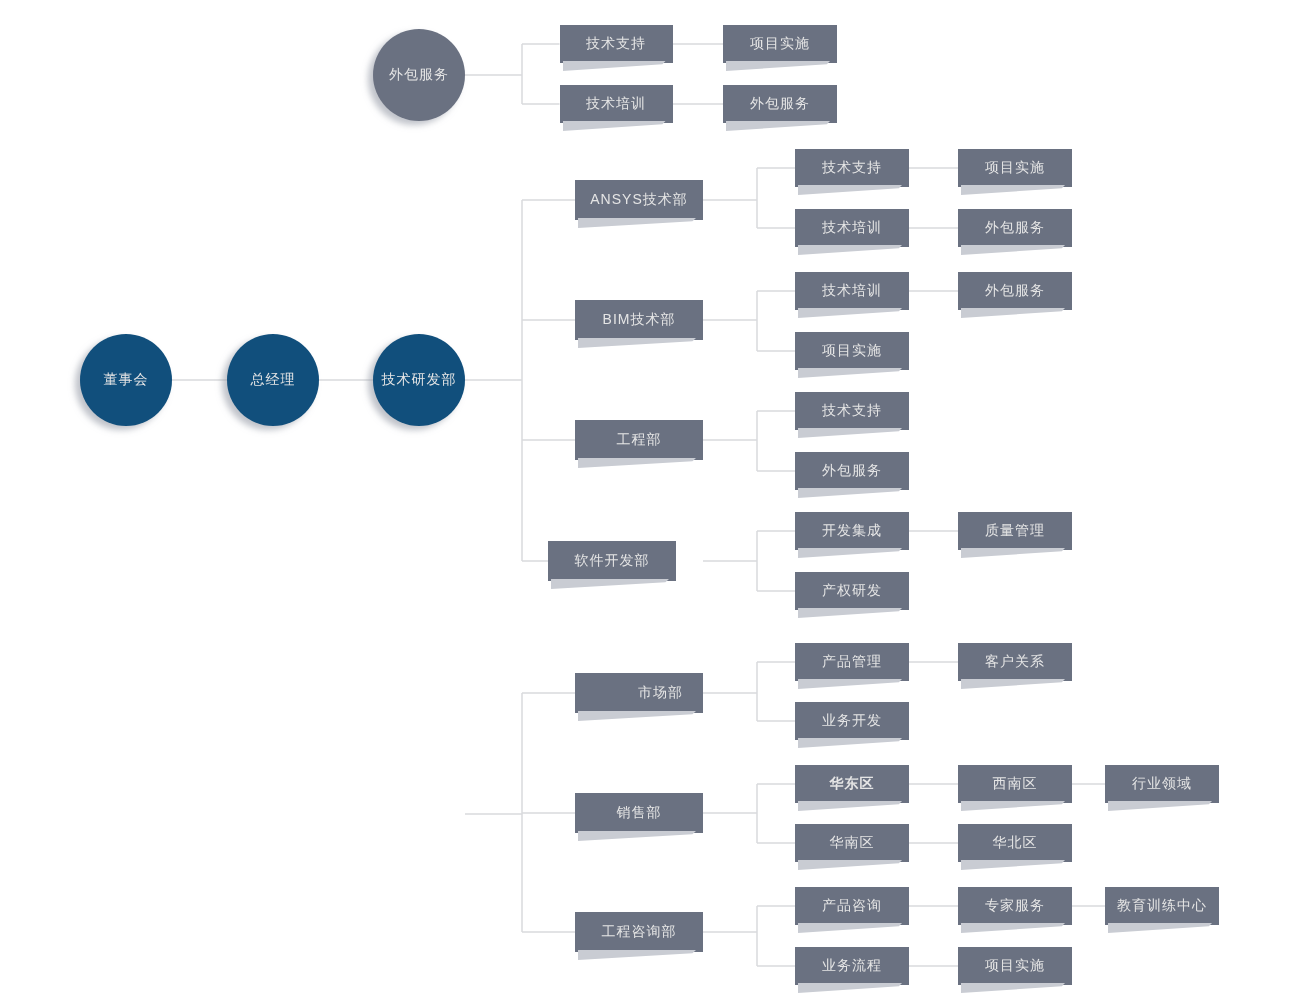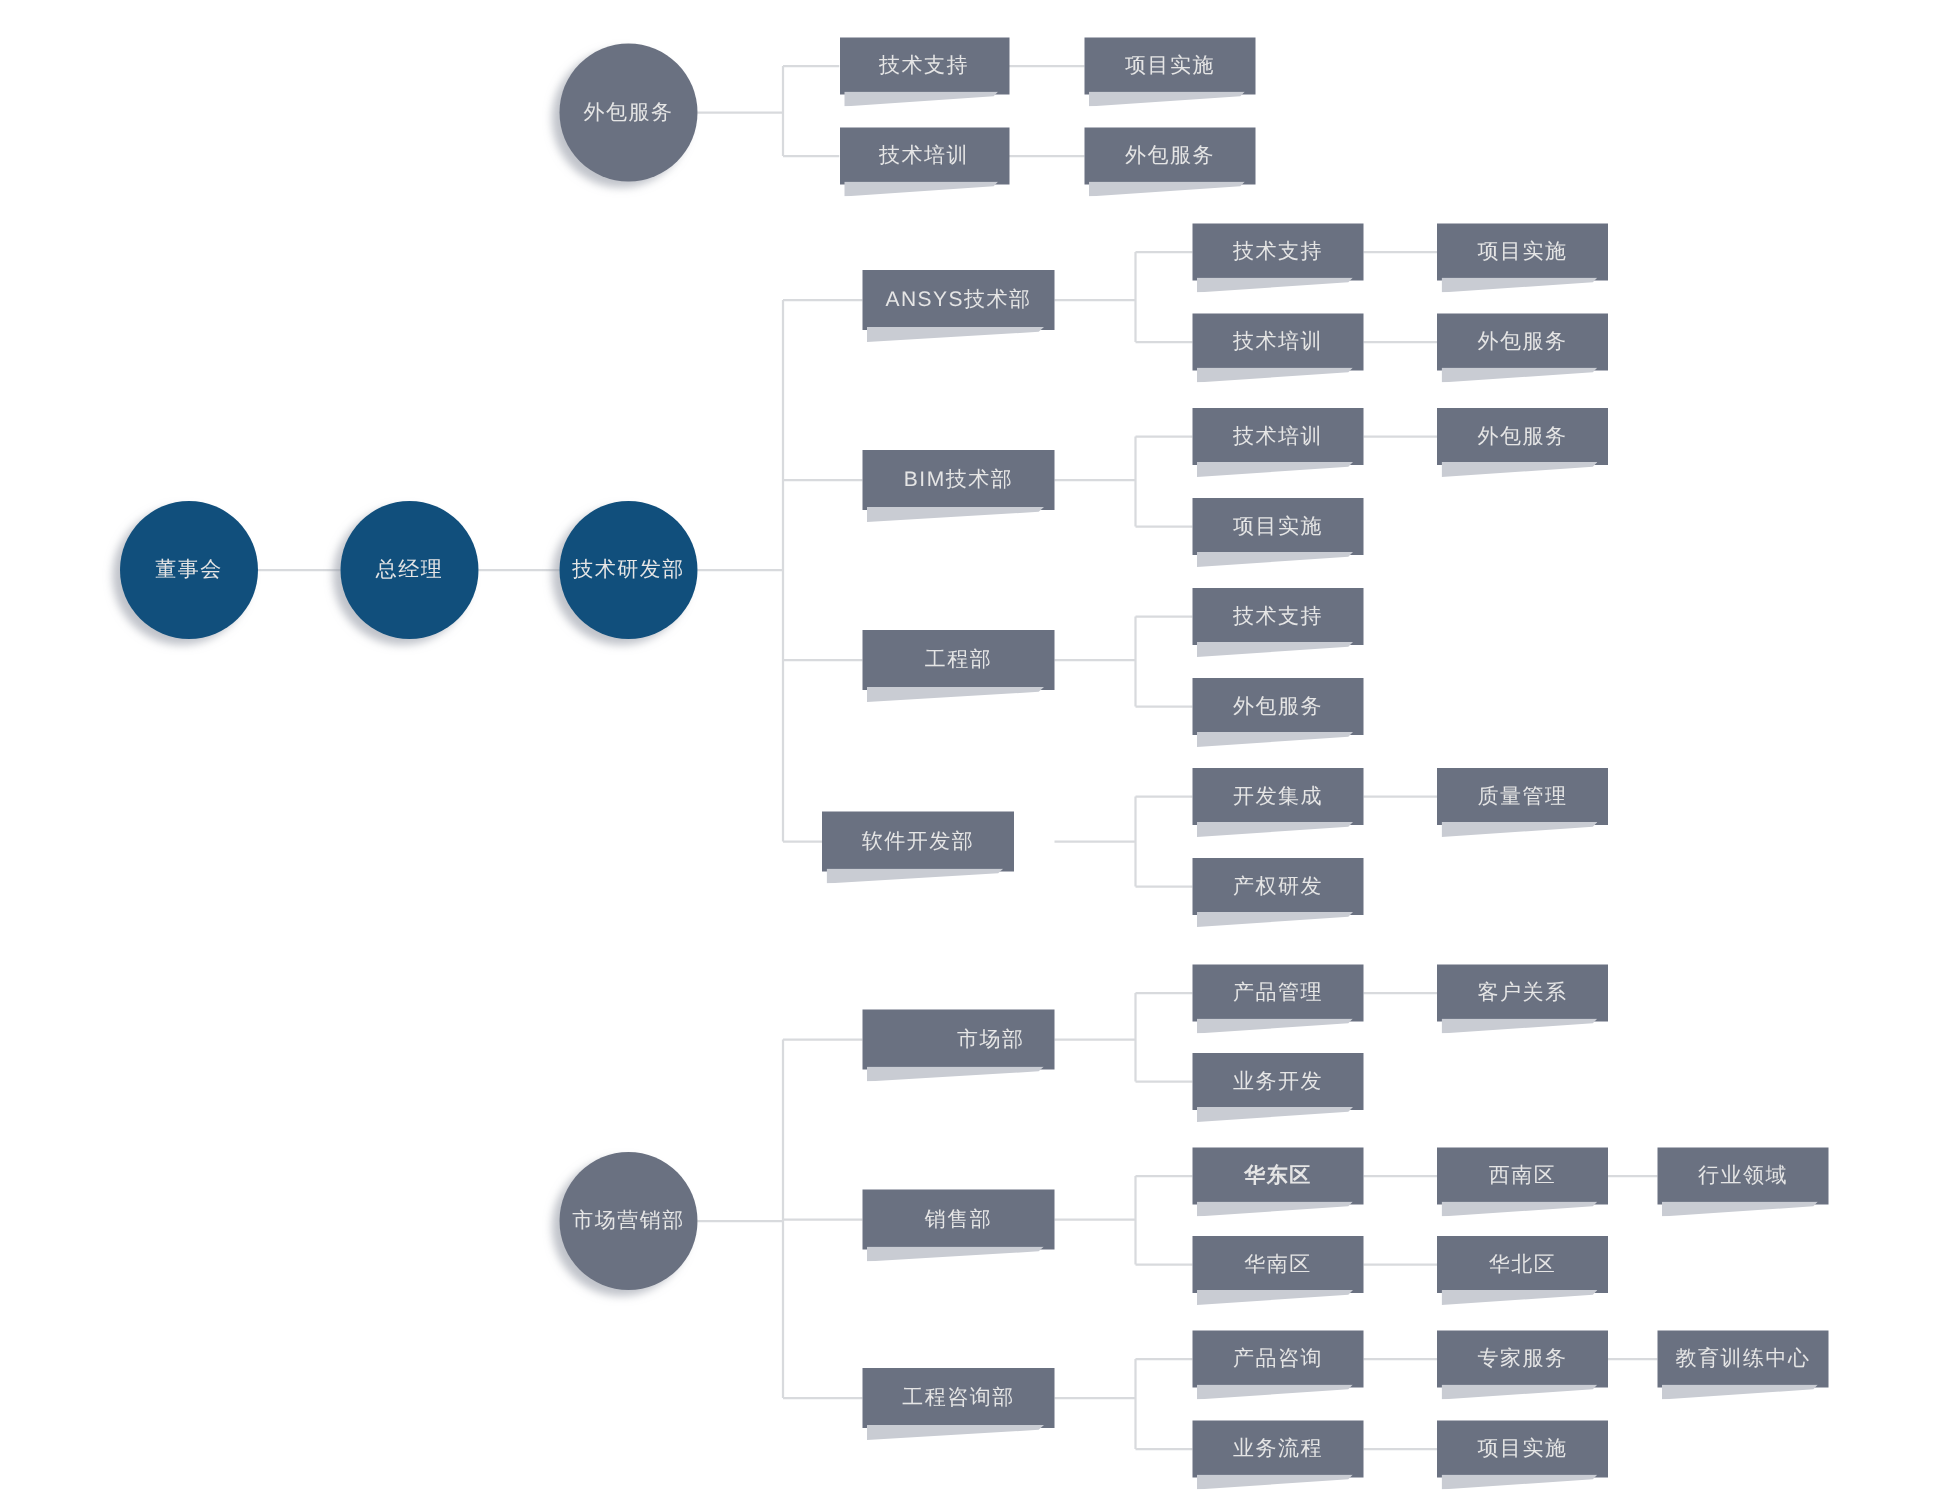--- a/index.html
+++ b/index.html
@@ -121,21 +121,20 @@
       <line x1="1072" y1="784" x2="1105" y2="784" class="connector"></line>
       <line x1="909" y1="843" x2="958" y2="843" class="connector"></line>
       <line x1="909" y1="906" x2="958" y2="906" class="connector"></line>
       <line x1="1072" y1="906" x2="1105" y2="906" class="connector"></line>
       <line x1="909" y1="966" x2="958" y2="966" class="connector"></line>
     </svg>
 <div class="node circle blue" style="left: 80px; top: 334px; width: 92px; height: 92px;">董事会</div>
     <div class="node circle blue" style="left: 227px; top: 334px; width: 92px; height: 92px;">总经理</div>
     <div class="node circle blue" style="left: 373px; top: 334px; width: 92px; height: 92px;">技术研发部</div>
     <div class="node circle gray" style="left: 373px; top: 29px; width: 92px; height: 92px;">外包服务</div>
-    <div class="node circle gray" style="left: 373px; top: 768px; width: 92px; height: 92px;">市场营销部</div>
     <div class="node box" style="left: 559.5px; top: 25px; width: 113px; height: 38px;">技术支持</div>
     <div class="node box" style="left: 723px; top: 25px; width: 114px; height: 38px;">项目实施</div>
     <div class="node box" style="left: 559.5px; top: 85px; width: 113px; height: 38px;">技术培训</div>
     <div class="node box" style="left: 723px; top: 85px; width: 114px; height: 38px;">外包服务</div>
     <div class="node box" style="left: 575px; top: 180px; width: 128px; height: 40px;">ANSYS技术部</div>
     <div class="node box" style="left: 795px; top: 149px; width: 114px; height: 38px;">技术支持</div>
     <div class="node box" style="left: 958px; top: 149px; width: 114px; height: 38px;">项目实施</div>
     <div class="node box" style="left: 795px; top: 209px; width: 114px; height: 38px;">技术培训</div>
     <div class="node box" style="left: 958px; top: 209px; width: 114px; height: 38px;">外包服务</div>
     <div class="node box" style="left: 575px; top: 300px; width: 128px; height: 40px;">BIM技术部</div>

